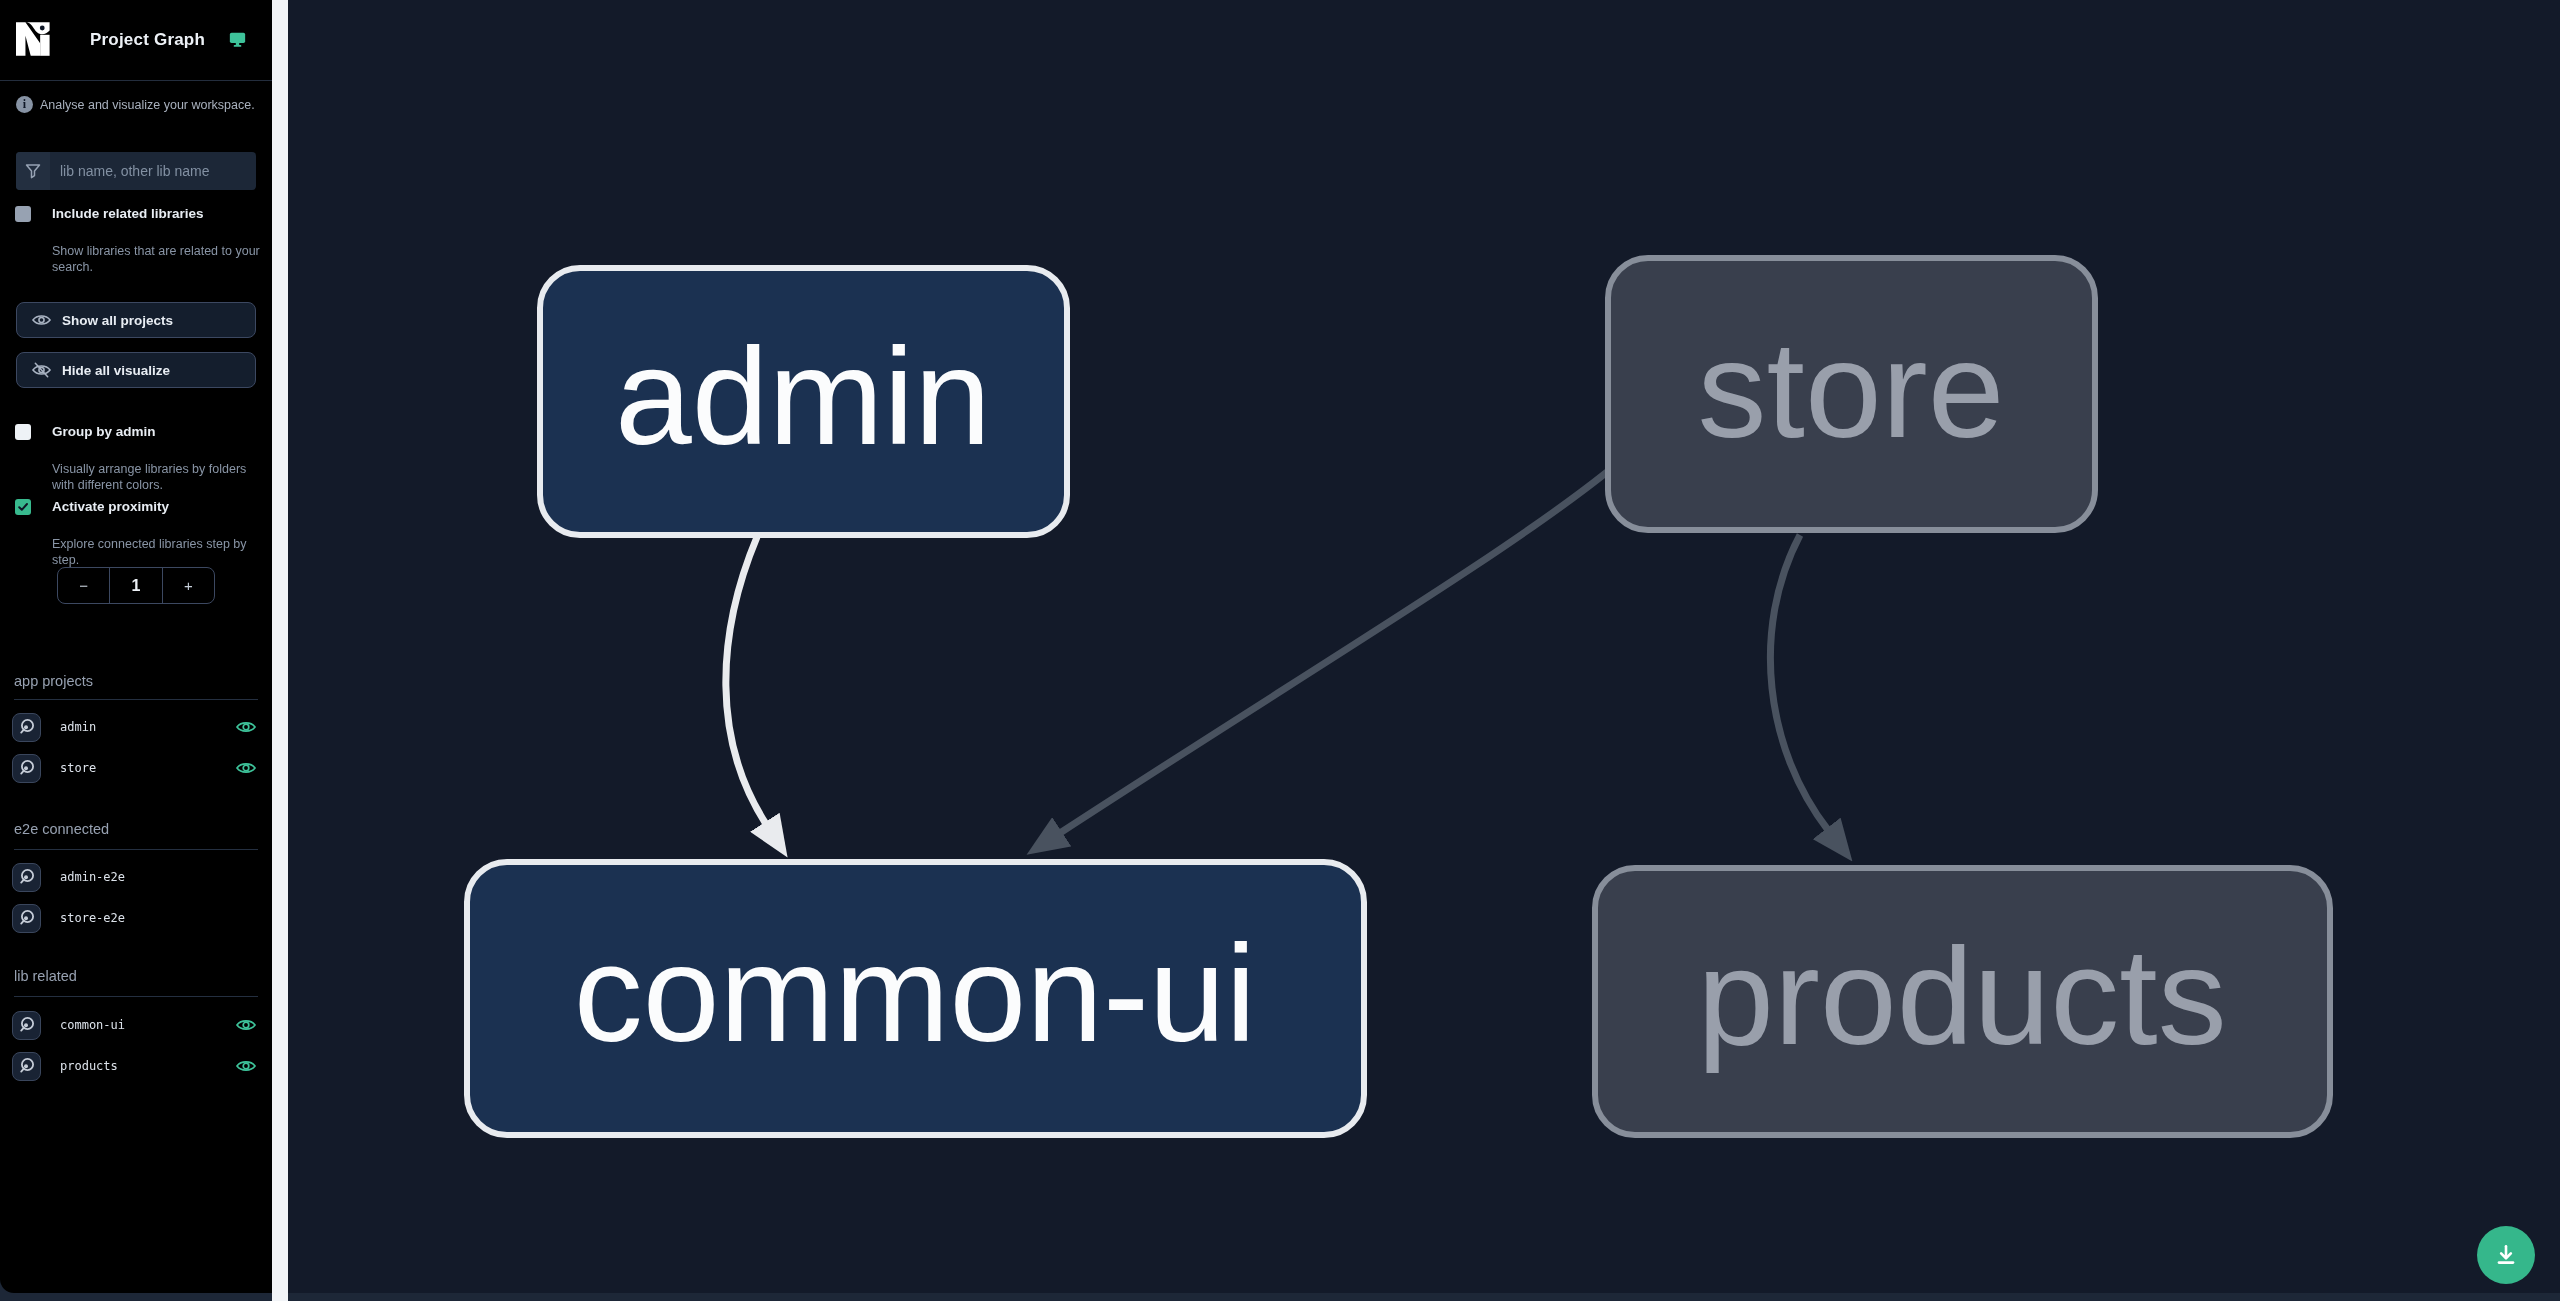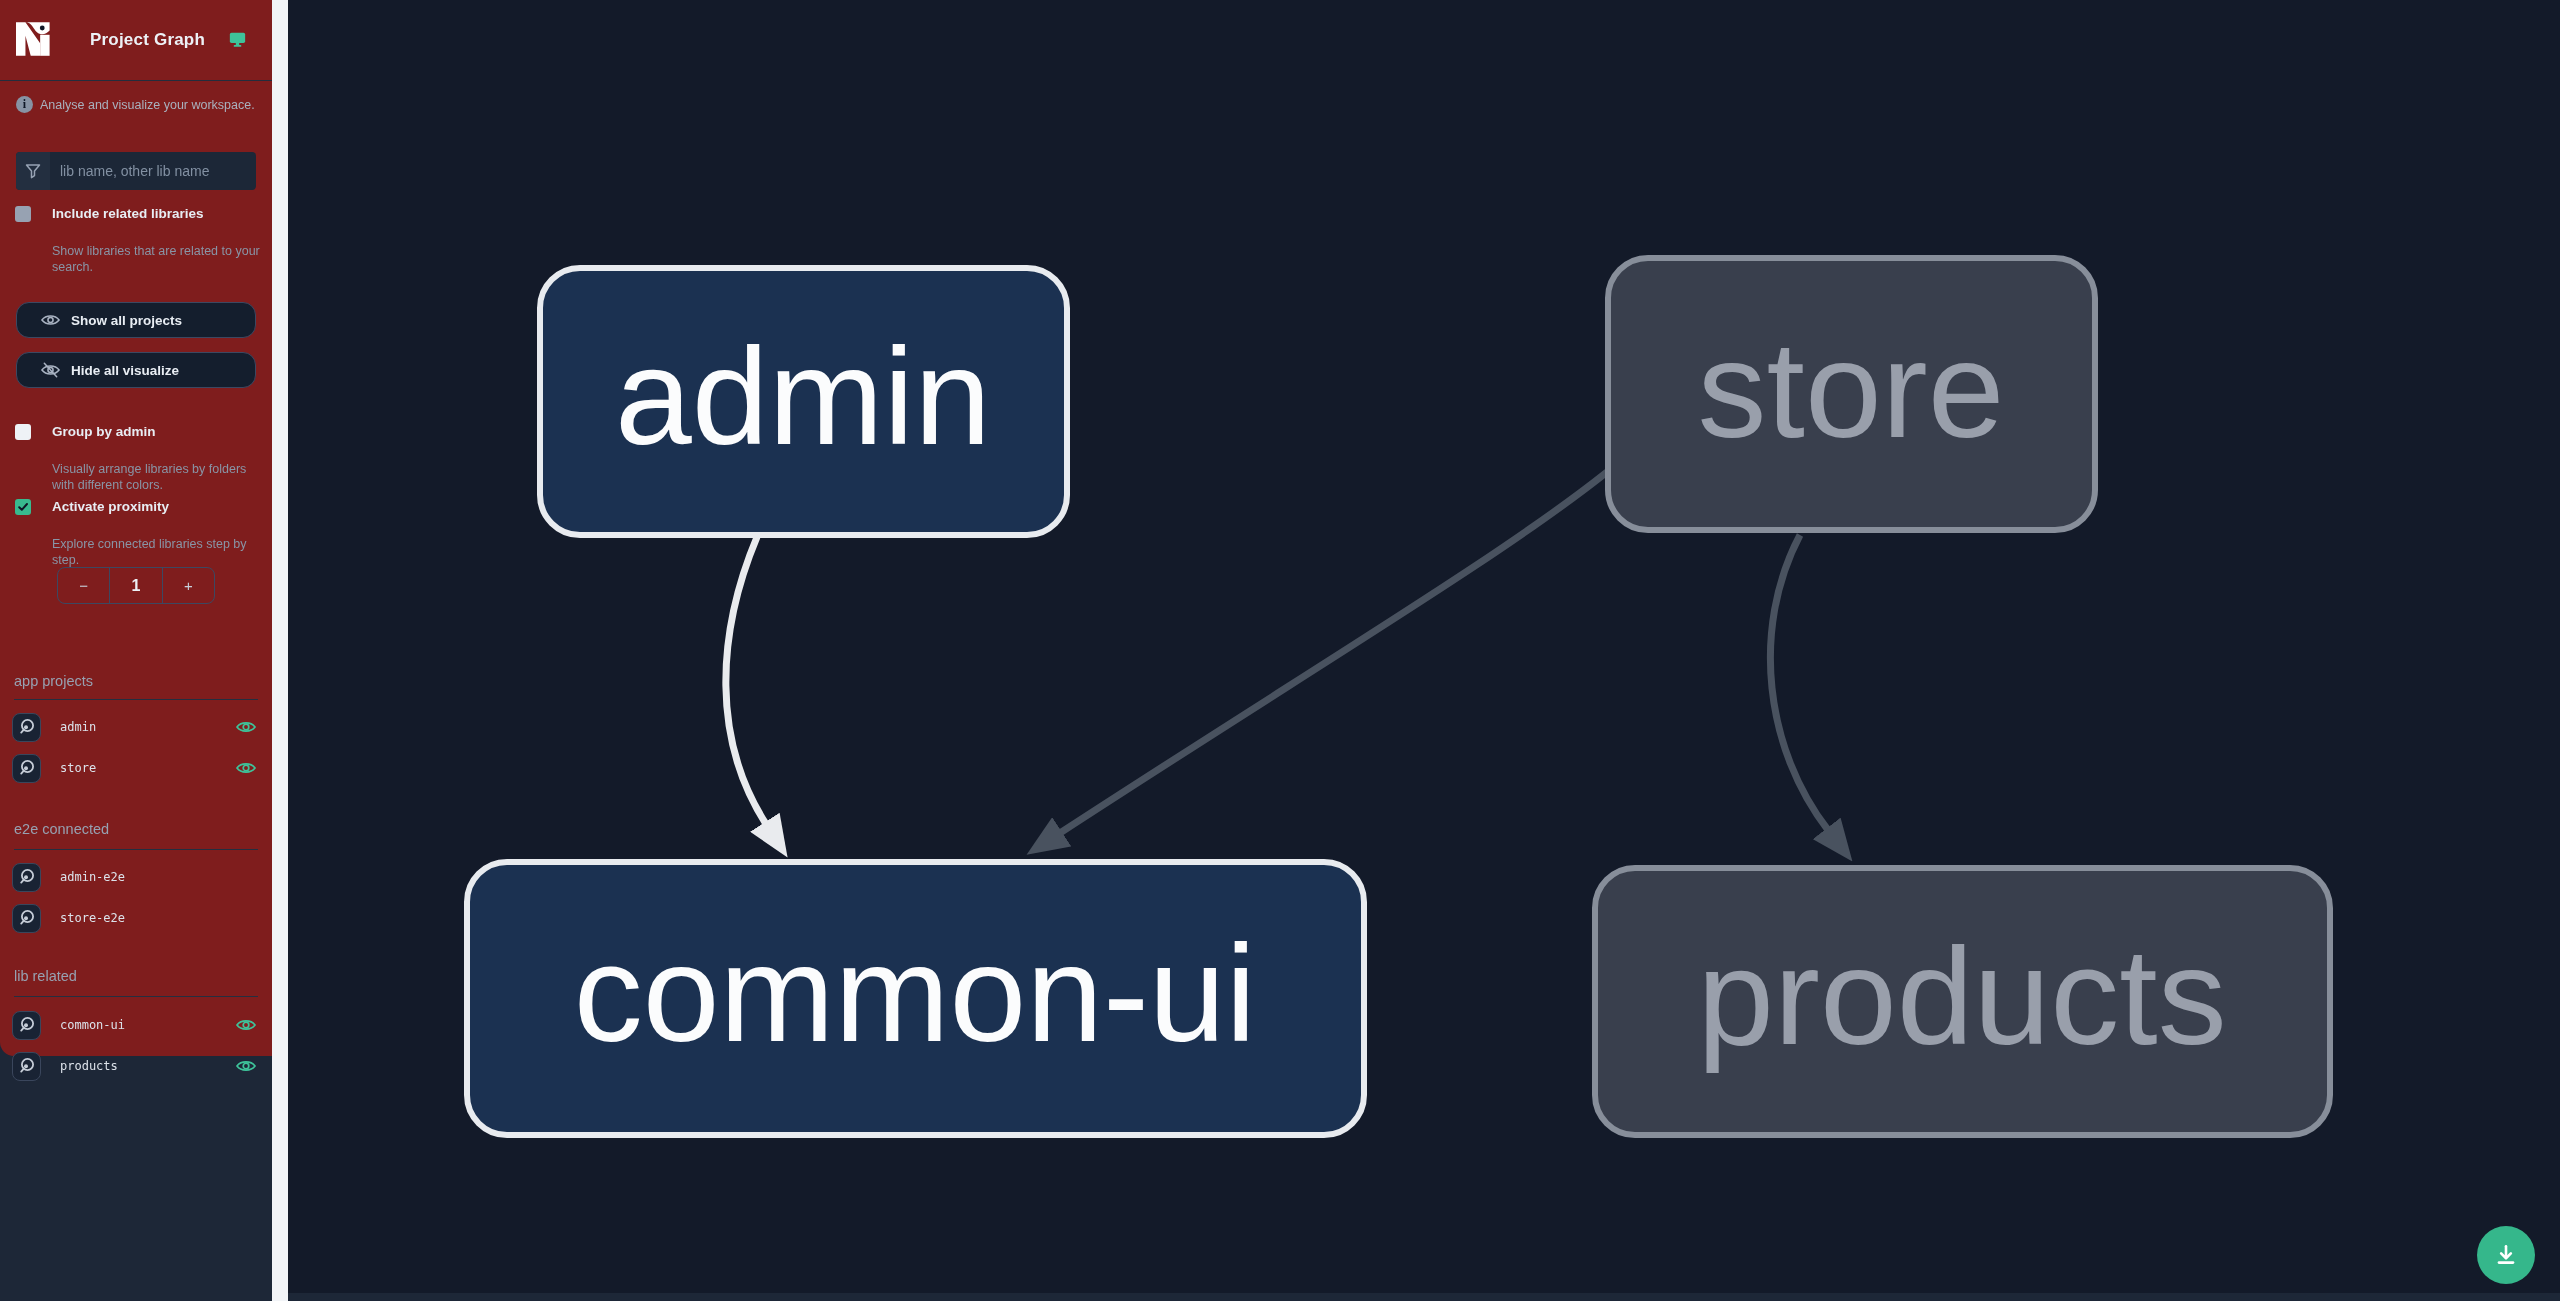--- a/index.html
+++ b/index.html
@@ -1,21 +1,21 @@
 <!DOCTYPE html>
 <html><head>
 <meta charset="utf-8">
 <style>
   html,body{margin:0;padding:0;background:#1D2737;}
   #app{position:relative;width:2560px;height:1301px;overflow:hidden;
        font-family:"Liberation Sans",sans-serif;background:#1D2737;}
 
   
-  #sidebar{position:absolute;left:0;top:0;width:272px;height:1056px;
-           background:#7f1d1d;border-bottom-left-radius:14px;}
+  #sidebar{position:absolute;left:0;top:0;width:272px;height:1293px;
+           background:#000000;border-bottom-left-radius:14px;}
   #scrollbar{position:absolute;left:272px;top:0;width:16px;height:1301px;background:#F2F4F7;}
 
   .sb-header{position:absolute;left:0;top:0;width:272px;height:80px;
              border-bottom:1px solid #232D3D;display:flex;align-items:center;}
   .logo{position:absolute;left:16px;top:22px;}
   .app-title{position:absolute;left:90px;top:30px;font-size:17px;font-weight:bold;color:#EDF1F6;letter-spacing:.2px;}
   .monitor{position:absolute;left:229px;top:31px;}
 
   .tagline-row{position:absolute;left:16px;top:96px;right:10px;display:flex;align-items:flex-start;gap:7px;}
   .info-icon{flex:0 0 auto;width:17px;height:17px;border-radius:50%;background:#8793A4;color:#0F1726;
@@ -31,22 +31,22 @@
 
   .opt{position:absolute;left:15px;right:12px;display:flex;gap:21px;align-items:flex-start;}
   .cbx{flex:0 0 auto;width:16px;height:16px;border-radius:3px;margin-top:1px;}
   .cbx.gray{background:#97A2B2;}
   .cbx.white{background:#EEF2F6;}
   .cbx.teal{background:#38BA8E;display:flex;align-items:center;justify-content:center;}
   .opt-label{font-size:13.5px;font-weight:bold;color:#E8EDF3;line-height:17px;}
   .opt-desc{font-size:12.5px;color:#8995A6;line-height:16px;margin-top:21px;}
 
   .sb-btn{position:absolute;left:16px;width:240px;height:36px;background:#141E2D;
-          border:1.5px solid #3C4861;border-radius:13px;display:flex;align-items:center;
-          gap:11px;padding:0 0 0 24px;box-sizing:border-box;cursor:pointer;}
+          border:1.5px solid #3C4861;border-radius:8px;display:flex;align-items:center;
+          gap:11px;padding:0 0 0 15px;box-sizing:border-box;cursor:pointer;}
   .sb-btn span{font-size:13.5px;font-weight:bold;color:#E8EDF3;}
 
   .stepper{position:absolute;left:57px;top:567px;width:158px;height:37px;
            border:1.5px solid #3C4861;border-radius:8px;display:flex;box-sizing:border-box;}
   .stepper>div{flex:1;display:flex;align-items:center;justify-content:center;
                font-size:15px;color:#C8D0DB;}
   .stepper .cell-mid{border-left:1px solid #3C4861;border-right:1px solid #3C4861;
                      color:#EDF1F6;font-weight:bold;font-size:16px;}
 
   .sec-title{position:absolute;left:14px;font-size:14.5px;color:#97A1B1;}

